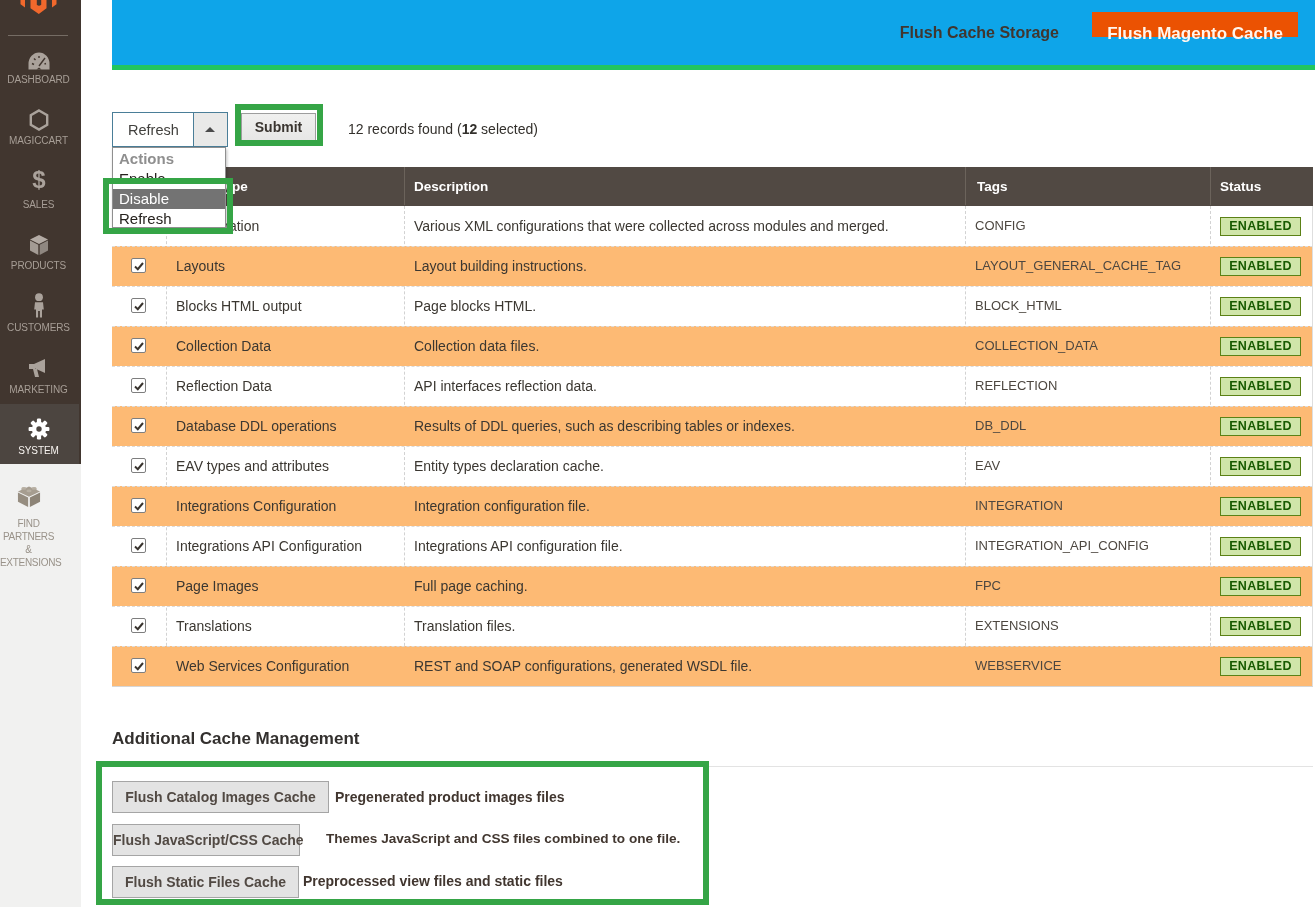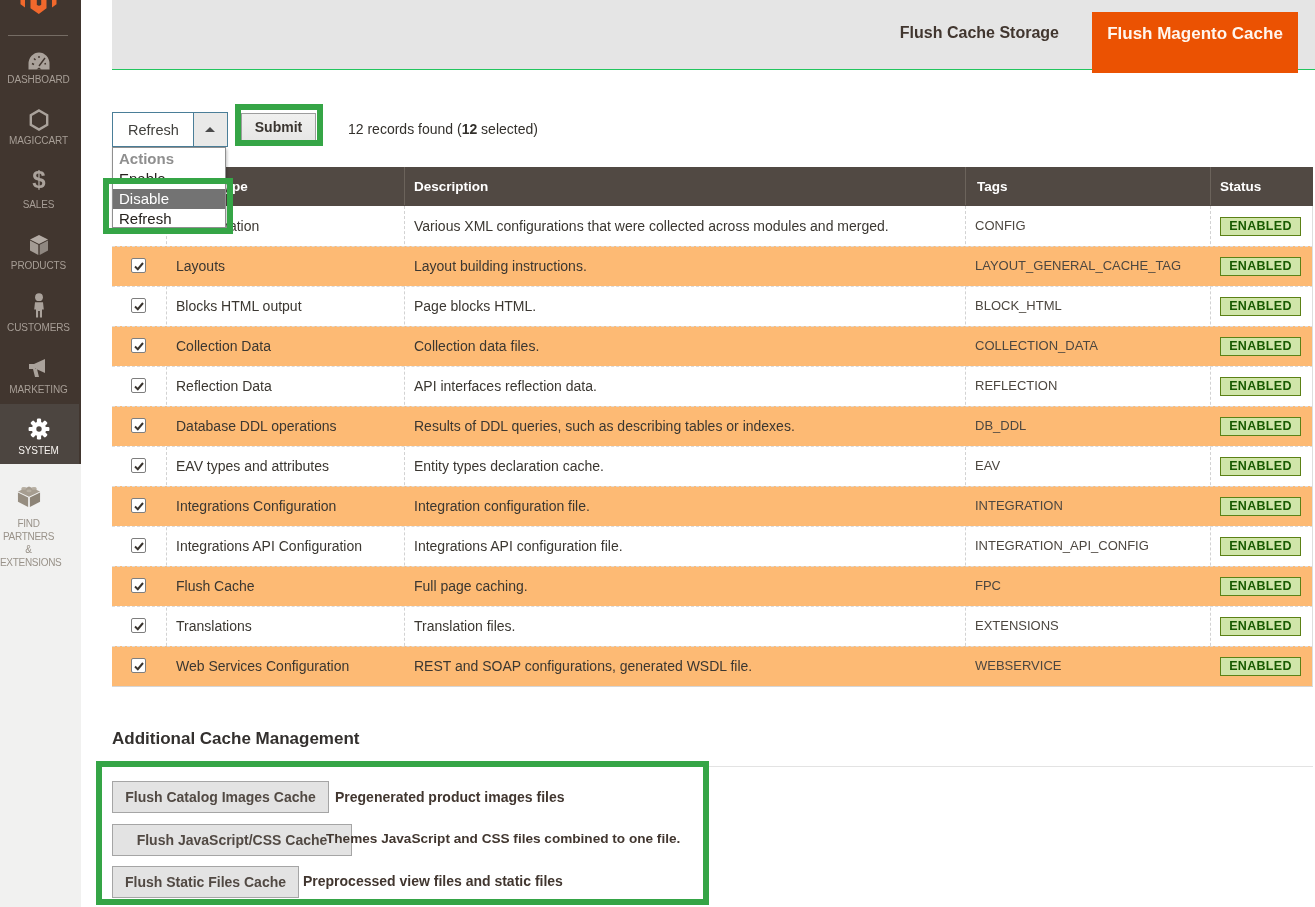--- a/index.html
+++ b/index.html
@@ -13,23 +13,23 @@
   .mi { position:absolute; left:-2px; width:81px; height:62px; text-align:center; }
   .mi .lbl { position:absolute; top:41px; width:100%; text-align:center; font-size:10px; color:#a79e96; letter-spacing:-0.1px; }
   .mi svg { position:absolute; left:50%; transform:translateX(-50%); }
   #mi-system { background:#4c4540; height:60px; }
   #mi-system .lbl { color:#f7f3ef; }
   #divider { left:8px; top:35px; width:60px; height:1px; background:#756c64; }
   #findp { position:absolute; left:0; top:481px; width:57px; text-align:center; }
   #findp .lbl { font-size:10px; color:#999289; line-height:13px; margin-top:4px; letter-spacing:-0.3px;}
 
   
-  #hband { left:112px; top:0; width:1203px; height:70px; background:#e5e5e5; border-bottom:1px solid #22c55e; }
+  #hband { left:112px; top:0; width:1203px; height:70px; background:#0ea5e9; border-bottom:5px solid #22c55e; }
   #fcs { right:256px; top:24px; font-size:16px; font-weight:bold; color:#41362f; }
-  #fmc { position:absolute; left:1092px; top:12px; width:206px; height:61px; background:#eb5202; color:#fff6ee; font-size:17px; font-weight:bold; text-align:center; line-height:43px; }
+  #fmc { position:absolute; left:1092px; top:12px; width:206px; height:25px; background:#eb5202; color:#fff6ee; font-size:17px; font-weight:bold; text-align:center; line-height:43px; }
 
   
   #selbox { left:112px; top:112px; width:116px; height:35px; border:1px solid #4a7e98; background:#fff; }
   #selbox .txt { position:absolute; left:15px; top:9px; font-size:14.5px; color:#42413e; }
   #selarr { position:absolute; right:0; top:0; width:34px; height:33px; background:#e9e9e8; border-left:1px solid #4a7e98; }
   #selarr:after { content:""; position:absolute; left:11px; top:14px; width:0; height:0; border-left:5px solid transparent; border-right:5px solid transparent; border-bottom:5.5px solid #4a4a4a; }
   #submitbtn { left:241px; top:113px; width:75px; height:29px; background:linear-gradient(#f0f0ef,#e6e6e5); border:1px solid #9d9d9d; color:#3a3530; font-size:14px; font-weight:bold; text-align:center; line-height:27px; }
   #records { left:348px; top:121px; font-size:14px; color:#33302c; }
 
   
@@ -298,21 +298,21 @@
   <div class="c" style="left:302px">Integrations API configuration file.</div>
   <div class="c tags" style="left:863px">INTEGRATION_API_CONFIG</div>
   <div class="badge">ENABLED</div>
 </div>
 <div class="row alt" style="left:112px; top:566px; position:absolute;">
   <div class="cb">
       <svg width="14" height="14" viewBox="0 0 14 14">
         <path d="M3 7.5 L5.8 10.2 L11 4" fill="none" stroke="#39342e" stroke-width="2"></path>
       </svg>
     </div>
-  <div class="c" style="left:64px">Flush Cache</div>
+  <div class="c" style="left:64px">Page Images</div>
   <div class="c" style="left:302px">Full page caching.</div>
   <div class="c tags" style="left:863px">FPC</div>
   <div class="badge">ENABLED</div>
 </div>
 <div class="row" style="left:112px; top:606px; position:absolute;">
   <div class="cb">
       <svg width="14" height="14" viewBox="0 0 14 14">
         <path d="M3 7.5 L5.8 10.2 L11 4" fill="none" stroke="#39342e" stroke-width="2"></path>
       </svg>
     </div>
@@ -352,21 +352,21 @@
   <div class="ddi sel" style="top:41px">Disable</div>
   <div class="ddi" style="top:61px">Refresh</div>
 </div>
 
 <div id="acm" class="abs">Additional Cache Management</div>
 <div id="secline" class="abs"></div>
 
 <div class="fbtn" style="left:112px; top:781px; width:217px; height:32px; line-height:30px;">Flush Catalog Images Cache</div>
 <div class="flbl" style="left:335px; top:789px;">Pregenerated product images files</div>
 
-<div class="fbtn" style="left:112px; top:824px; width:240px; height:32px; line-height:30px;">Flush JavaScript/CSS Cache</div>
+<div class="fbtn" style="left:112px; top:824px; width:188px; height:32px; line-height:30px;">Flush JavaScript/CSS Cache</div>
 <div class="flbl" style="left:326px; top:831px; font-size:13.6px;">Themes JavaScript and CSS files combined to one file.</div>
 
 <div class="fbtn" style="left:112px; top:866px; width:187px; height:32px; line-height:30px;">Flush Static Files Cache</div>
 <div class="flbl" style="left:303px; top:873px;">Preprocessed view files and static files</div>
 
 <div class="gbox" style="left:235px; top:104px; width:87.5px; height:42px;"></div>
 <div class="gbox" style="left:103px; top:178px; width:130px; height:56px;"></div>
 <div class="gbox" style="left:96px; top:761px; width:613px; height:144px;"></div>
 
 </body></html>

